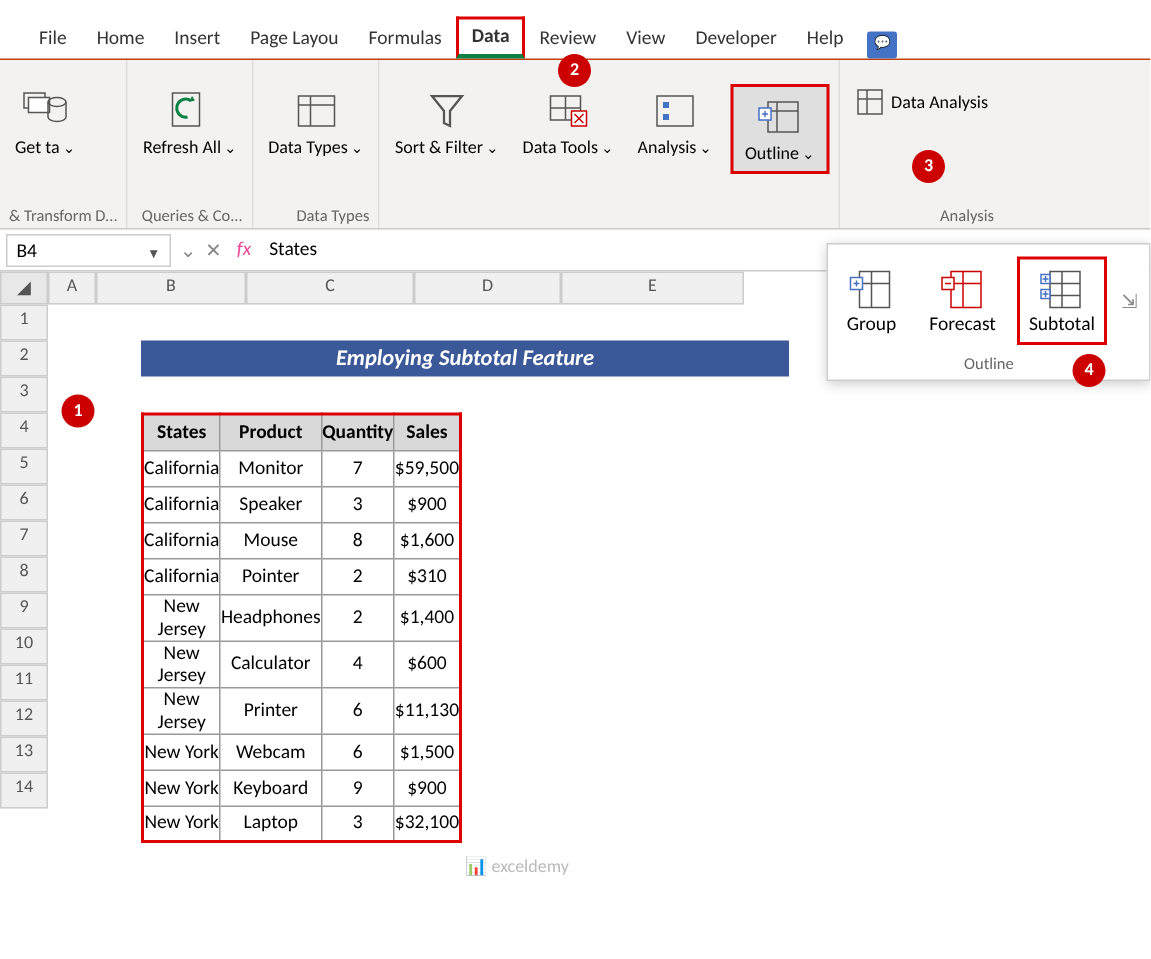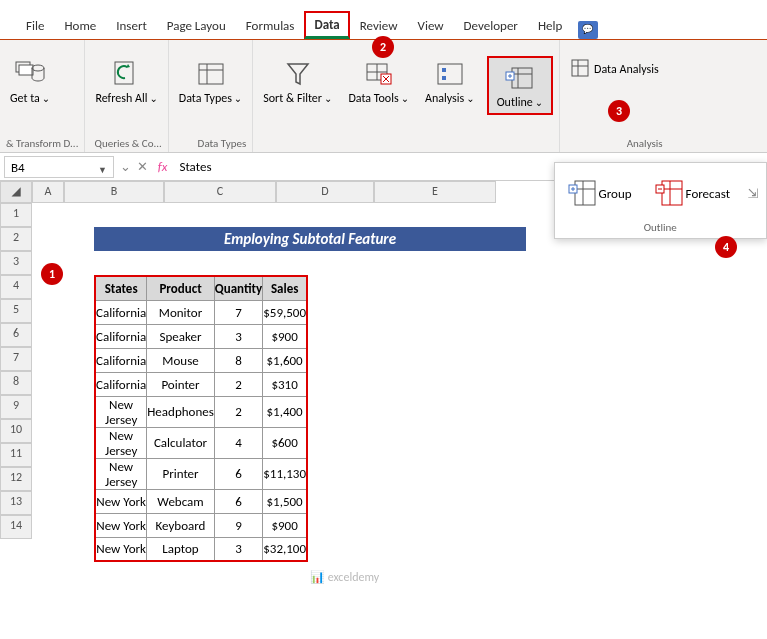--- a/index.html
+++ b/index.html
@@ -12,21 +12,21 @@
 .rgroup{border-right:1px solid #ddd;display:flex;flex-direction:column;justify-content:space-between;padding:16px 6px 2px}
 .rgroup-items{display:flex;gap:8px}
 .ritem{display:flex;flex-direction:column;align-items:center;cursor:pointer;padding:2px 4px}
 .ritem .ico{width:32px;height:32px;display:flex;align-items:center;justify-content:center}
 .ritem .lbl{font-size:12px;text-align:center;line-height:13px;margin-top:2px}
 .ritem .dd::after{content:'⌄';font-size:10px;margin-left:2px}
 .rgroup-name{font-size:11px;color:#666;text-align:right}
 .outline-btn{background:#dfdfdf;border:2px solid #d00;padding:4px 8px}
 .outline-drop{position:absolute;top:162px;right:0;background:#fff;border:1px solid #ccc;box-shadow:0 2px 8px rgba(0,0,0,.2);padding:8px 4px 4px;z-index:10}
 .outline-items{display:flex;gap:6px}
-.outline-item{display:flex;flex-direction:row;align-items:center;padding:4px 6px;cursor:pointer;border:2px solid transparent}
+.outline-item{display:flex;flex-direction:column;align-items:center;padding:4px 6px;cursor:pointer;border:2px solid transparent}
 .outline-item.hl{border-color:#d00}
 .outline-item .ico{width:32px;height:32px;display:flex;align-items:center;justify-content:center}
 .outline-name{font-size:11px;color:#666;text-align:center;margin-top:6px}
 .namebox-row{display:flex;height:28px;border-bottom:1px solid #ccc;align-items:center}
 .namebox{width:110px;border:1px solid #ccc;padding:2px 6px;height:22px;display:flex;align-items:flex-end;margin:0 4px}
 .namebox .arr{margin-left:auto;font-size:9px;color:#555}
 .fx{font-style:italic;color:#ec4899;margin:12px 6px}
 .formula-bar{flex:1;padding:2px 6px}
 .grid{display:flex}
 .rownums{width:32px}
@@ -201,20 +201,37 @@
           <svg viewBox="0 0 32 32">
             <rect x="8" y="4" width="20" height="24" fill="none" stroke="#c00"></rect>
             <line x1="8" y1="12" x2="28" y2="12" stroke="#c00"></line>
             <line x1="16" y1="4" x2="16" y2="28" stroke="#c00"></line>
             <rect x="2" y="8" width="8" height="8" fill="#fff" stroke="#c00"></rect>
             <line x1="4" y1="12" x2="8" y2="12" stroke="#c00"></line>
           </svg>
         </span>
       <span class="lbl dd">Forecast</span>
     </div>
+    <div class="outline-item hl">
+      <span class="ico">
+          <svg viewBox="0 0 32 32">
+            <rect x="8" y="4" width="20" height="24" fill="none" stroke="#555"></rect>
+            <line x1="8" y1="12" x2="28" y2="12" stroke="#555"></line>
+            <line x1="8" y1="20" x2="28" y2="20" stroke="#555"></line>
+            <line x1="16" y1="4" x2="16" y2="28" stroke="#555"></line>
+            <rect x="2" y="6" width="6" height="6" fill="#fff" stroke="#4472c4"></rect>
+            <line x1="3" y1="9" x2="7" y2="9" stroke="#4472c4"></line>
+            <line x1="5" y1="7" x2="5" y2="11" stroke="#4472c4"></line>
+            <rect x="2" y="16" width="6" height="6" fill="#fff" stroke="#4472c4"></rect>
+            <line x1="3" y1="19" x2="7" y2="19" stroke="#4472c4"></line>
+            <line x1="5" y1="17" x2="5" y2="21" stroke="#4472c4"></line>
+          </svg>
+        </span>
+      <span class="lbl">Subtotal</span>
+    </div>
     <div style="width:18px;display:flex;align-items:center;justify-content:center;color:#888">⇲</div>
   </div>
   <div class="outline-name">Outline</div>
 </div>
 
 <div class="namebox-row">
   <div class="namebox">
       <span>B4</span>
       <span class="arr">▼</span>
     </div>

